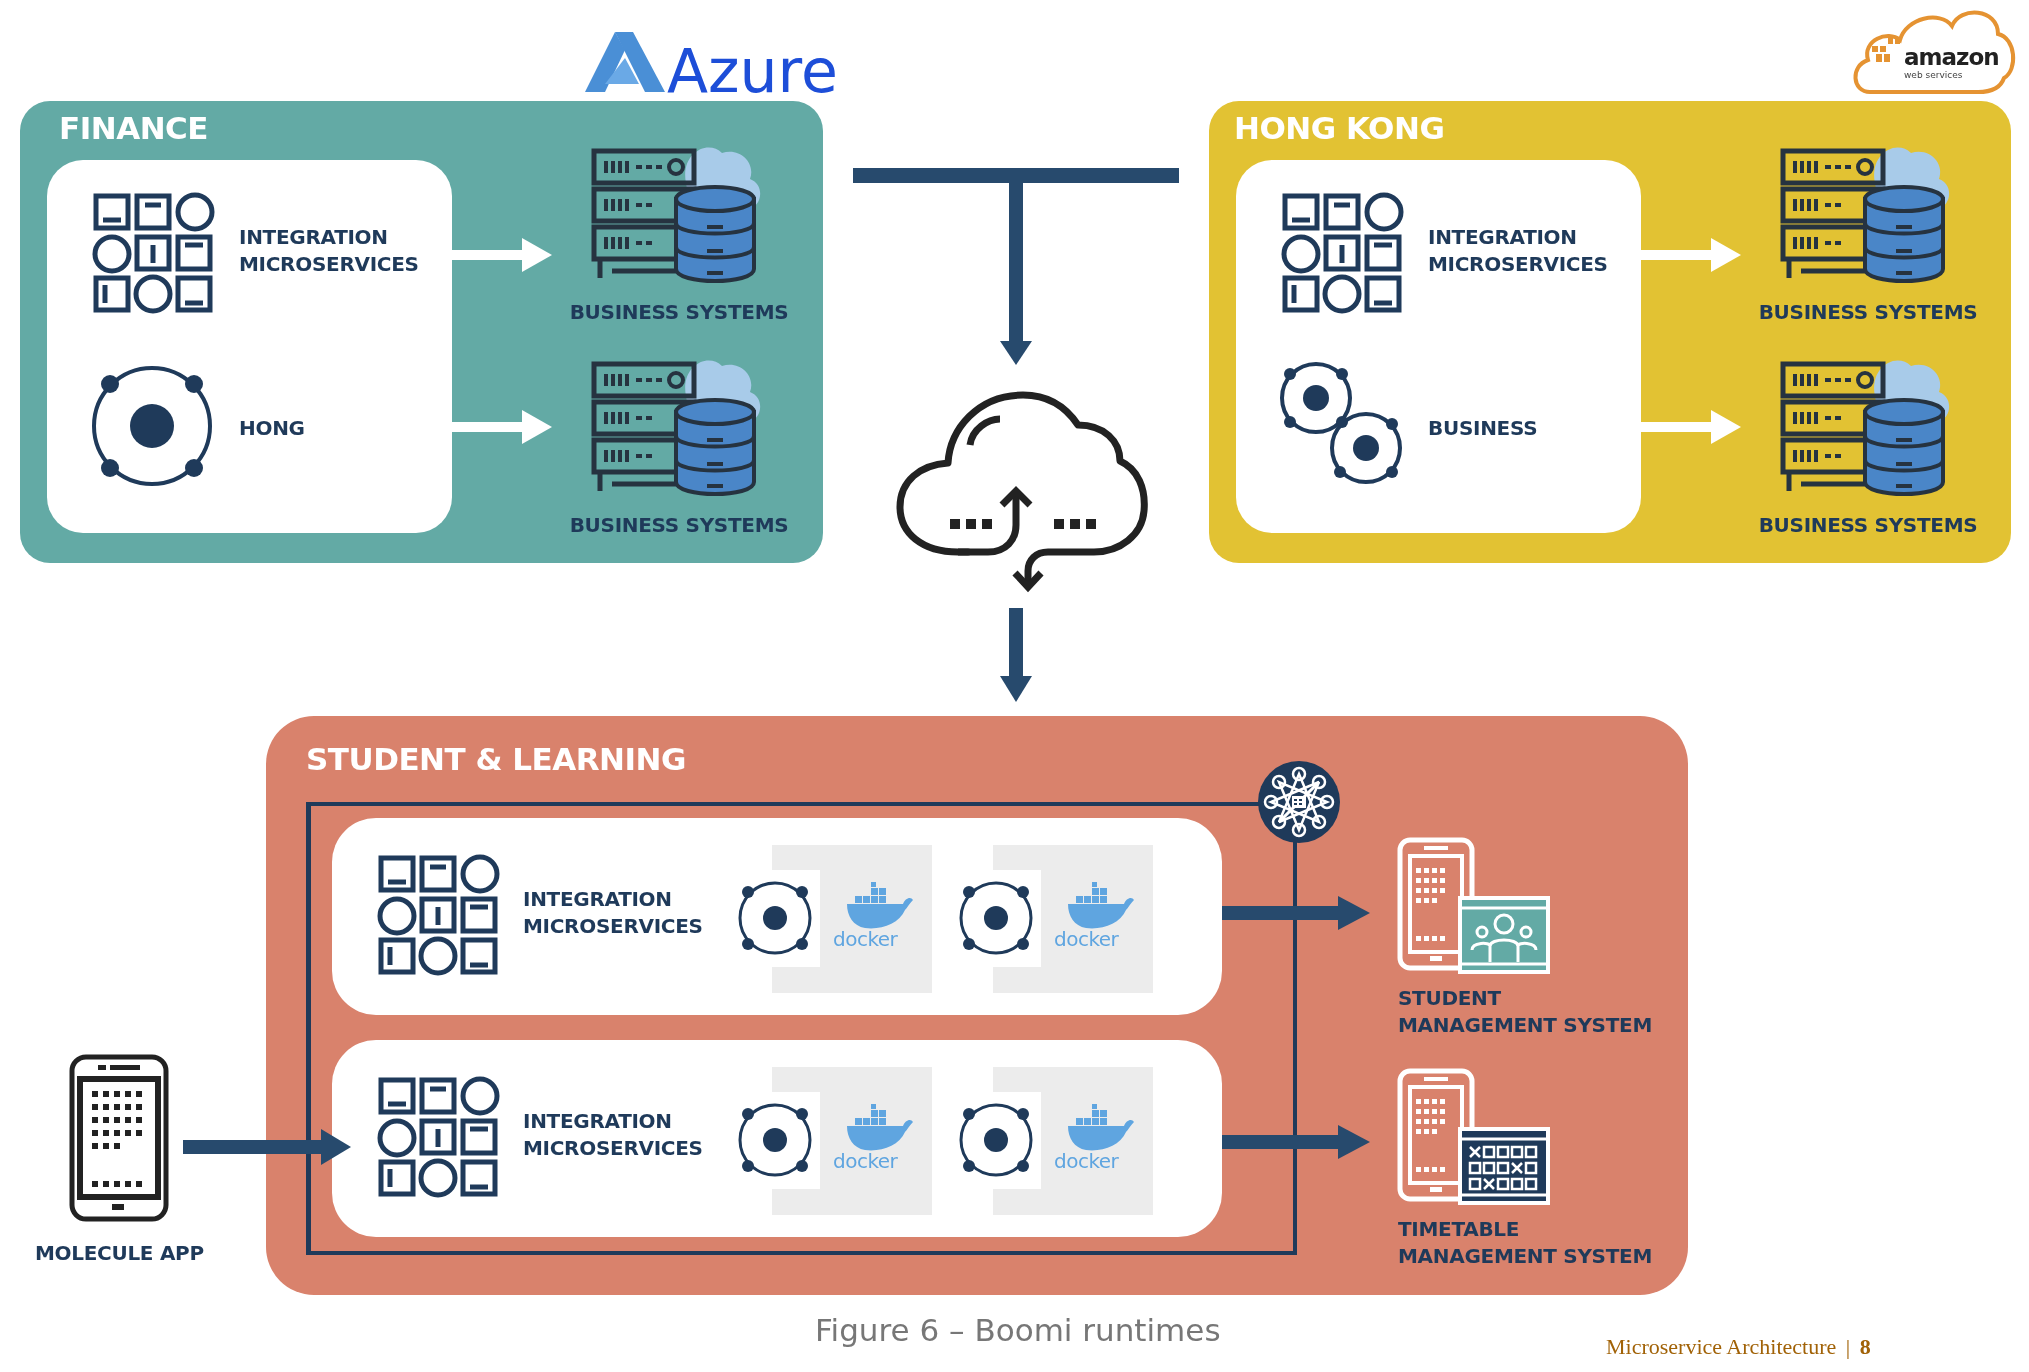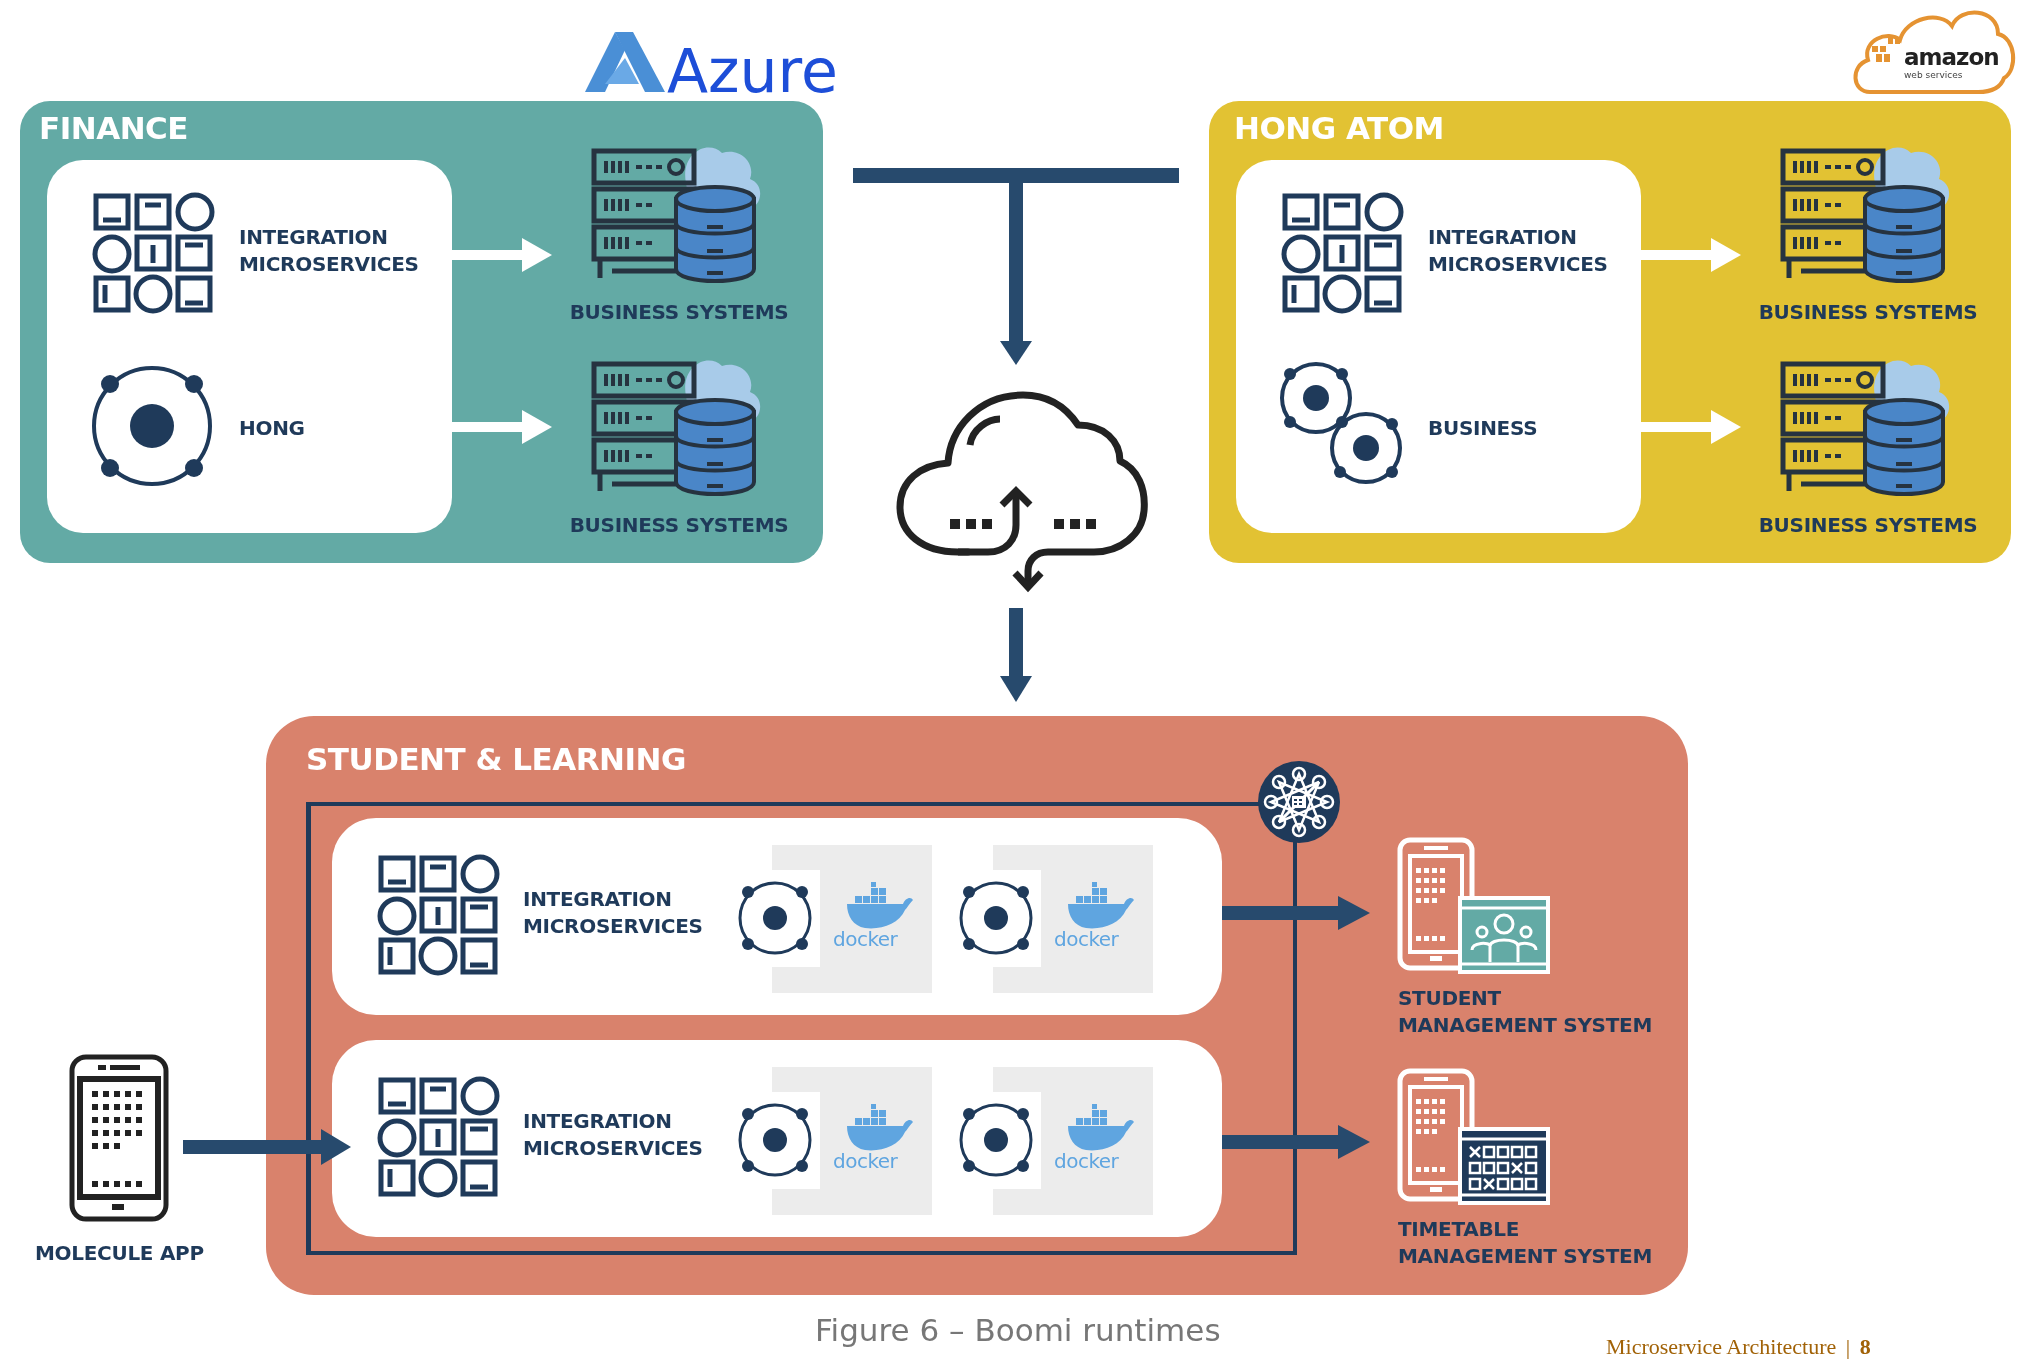--- a/index.html
+++ b/index.html
@@ -36,21 +36,21 @@
     <rect x="28" y="50" width="6" height="8"></rect>
       <rect x="36" y="50" width="6" height="8"></rect>
     <rect x="40" y="34" width="5" height="6"></rect>
       <rect x="47" y="34" width="5" height="6"></rect>
   </g>
 </svg>
 <div class="abs" style="left:1904px;top:44px;font-size:23px;font-weight:bold;color:#222;letter-spacing:-1px;">amazon</div>
 <div class="abs" style="left:1904px;top:70px;font-size:9px;color:#444;">web services</div>
 
 <div class="region" style="left:20px;top:101px;width:803px;height:462px;background:#63aaa5;"></div>
-<div class="region-title" style="left:39px;top:110px;">FINANCE</div>
+<div class="region-title" style="left:59px;top:110px;">FINANCE</div>
 <div class="panel" style="left:47px;top:160px;width:405px;height:373px;border-radius:36px;"></div>
 
 <svg style="left:93px;top:193px;" width="122" height="122" viewBox="0 0 122 122">
   <g fill="none" stroke="#1f3a5a" stroke-width="5">
     <rect x="3" y="3" width="32" height="32"></rect>
       <line x1="10" y1="27" x2="28" y2="27"></line>
     <rect x="44" y="3" width="32" height="32"></rect>
       <line x1="52" y1="12" x2="68" y2="12"></line>
     <circle cx="102" cy="19" r="17"></circle>
     <circle cx="19" cy="61" r="17"></circle>
@@ -173,21 +173,21 @@
   </g>
   <g fill="#263340">
       <rect x="117" y="92" width="16" height="4"></rect>
       <rect x="117" y="116" width="16" height="4"></rect>
       <rect x="117" y="138" width="16" height="4"></rect>
     </g>
 </svg>
 <div class="biz-lbl" style="left:559px;top:513px;">BUSINESS SYSTEMS</div>
 
 <div class="region" style="left:1209px;top:101px;width:802px;height:462px;background:#e2c233;"></div>
-<div class="region-title" style="left:1234px;top:110px;">HONG ATOM</div>
+<div class="region-title" style="left:1234px;top:110px;">HONG KONG</div>
 <div class="panel" style="left:1236px;top:160px;width:405px;height:373px;border-radius:36px;"></div>
 
 <svg style="left:1282px;top:193px;" width="122" height="122" viewBox="0 0 122 122">
   <g fill="none" stroke="#1f3a5a" stroke-width="5">
     <rect x="3" y="3" width="32" height="32"></rect>
       <line x1="10" y1="27" x2="28" y2="27"></line>
     <rect x="44" y="3" width="32" height="32"></rect>
       <line x1="52" y1="12" x2="68" y2="12"></line>
     <circle cx="102" cy="19" r="17"></circle>
     <circle cx="19" cy="61" r="17"></circle>

